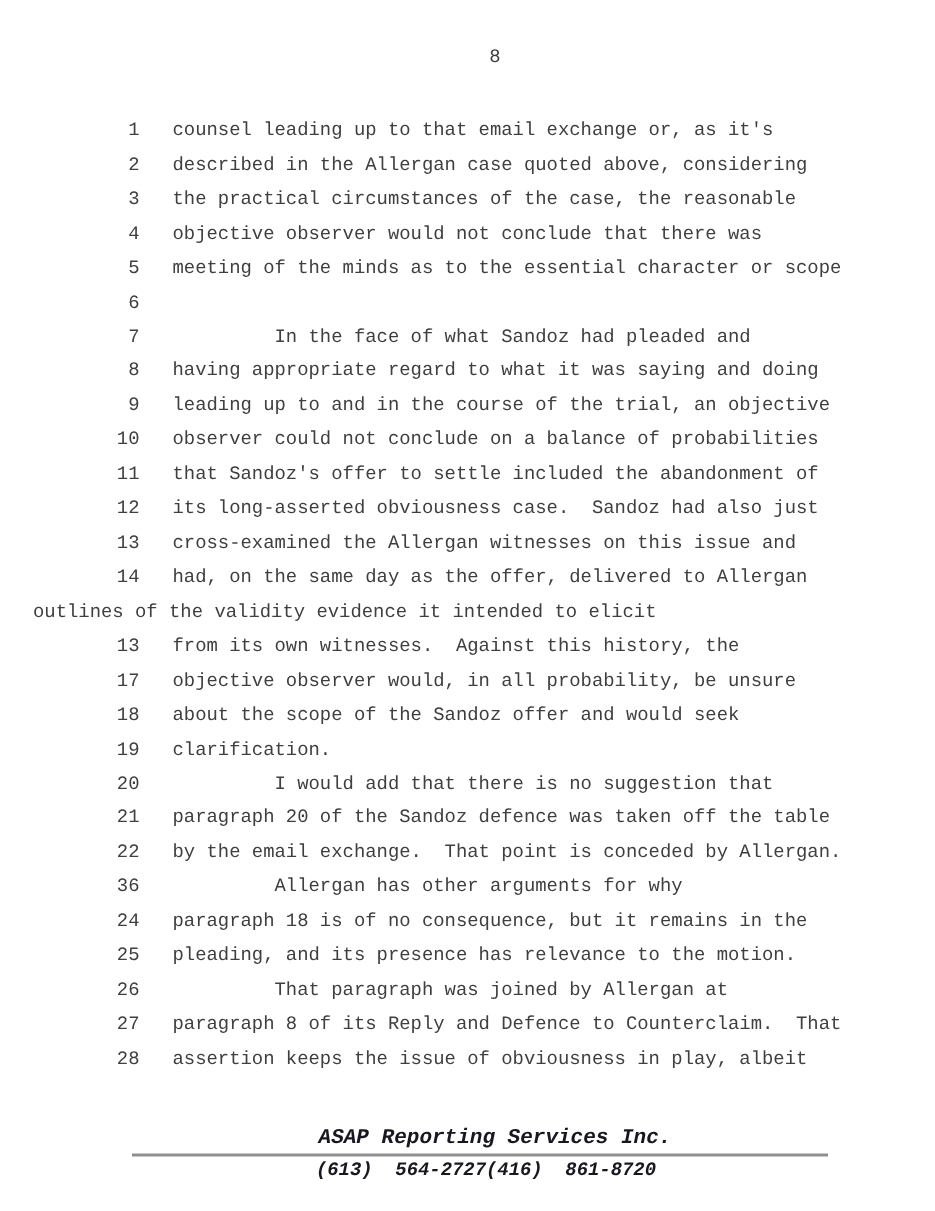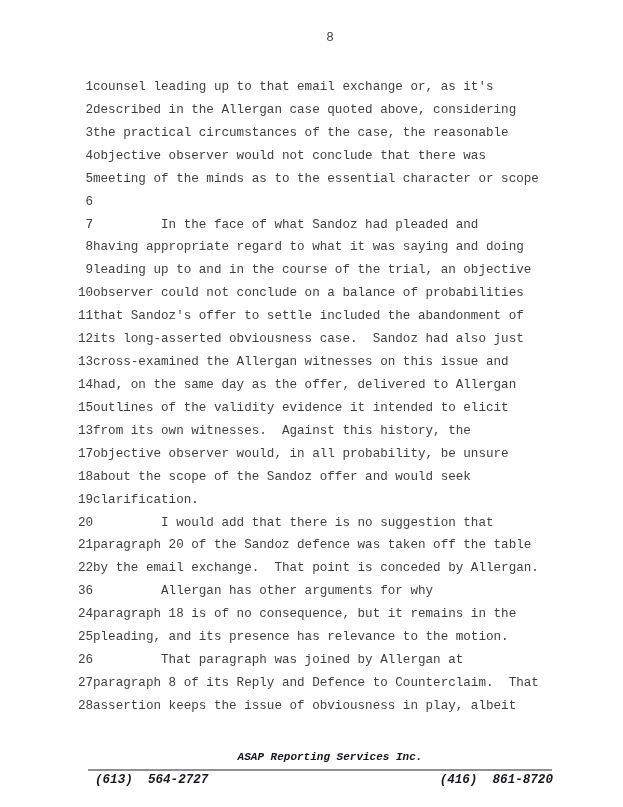--- a/index.html
+++ b/index.html
@@ -43,48 +43,49 @@
     font-size: 12.6px;
     color: var(--body-text);
   }
   .line-num {
     width: 93px;
     flex: 0 0 93px;
     text-align: right;
     white-space: pre;
   }
   .line-text {
+    margin-left: 22px;
     white-space: pre;
   }
   .footer-company {
     position: absolute;
     top: 751px;
     left: 115px;
     width: 430px;
     text-align: center;
-    font-size: 11px;
+    font-size: 14px;
     font-weight: bold;
     font-style: italic;
     color: var(--footer-text);
     white-space: pre;
   }
   .footer-rule {
     position: absolute;
     top: 769px;
     left: 88px;
     width: 464px;
     border-top: 2px solid var(--rule);
   }
   .footer-phones {
     position: absolute;
     top: 773px;
     left: 95px;
     width: 458px;
     display: flex;
-    justify-content: space-between;
+    justify-content: center;
     font-size: 12.6px;
     font-weight: bold;
     font-style: italic;
     color: var(--footer-text);
     white-space: pre;
   }
 </style>
 </head>
 <body>
 
@@ -156,21 +157,20 @@
       <span class="line-num">13</span>
       <span class="line-text">cross-examined the Allergan witnesses on this issue and</span>
     </div>
 
     <div class="line">
       <span class="line-num">14</span>
       <span class="line-text">had, on the same day as the offer, delivered to Allergan</span>
     </div>
 
     <div class="line">
-      <span class="line-num">15</span>
       <span class="line-text">outlines of the validity evidence it intended to elicit</span>
     </div>
 
     <div class="line">
       <span class="line-num">13</span>
       <span class="line-text">from its own witnesses.  Against this history, the</span>
     </div>
 
     <div class="line">
       <span class="line-num">17</span>

